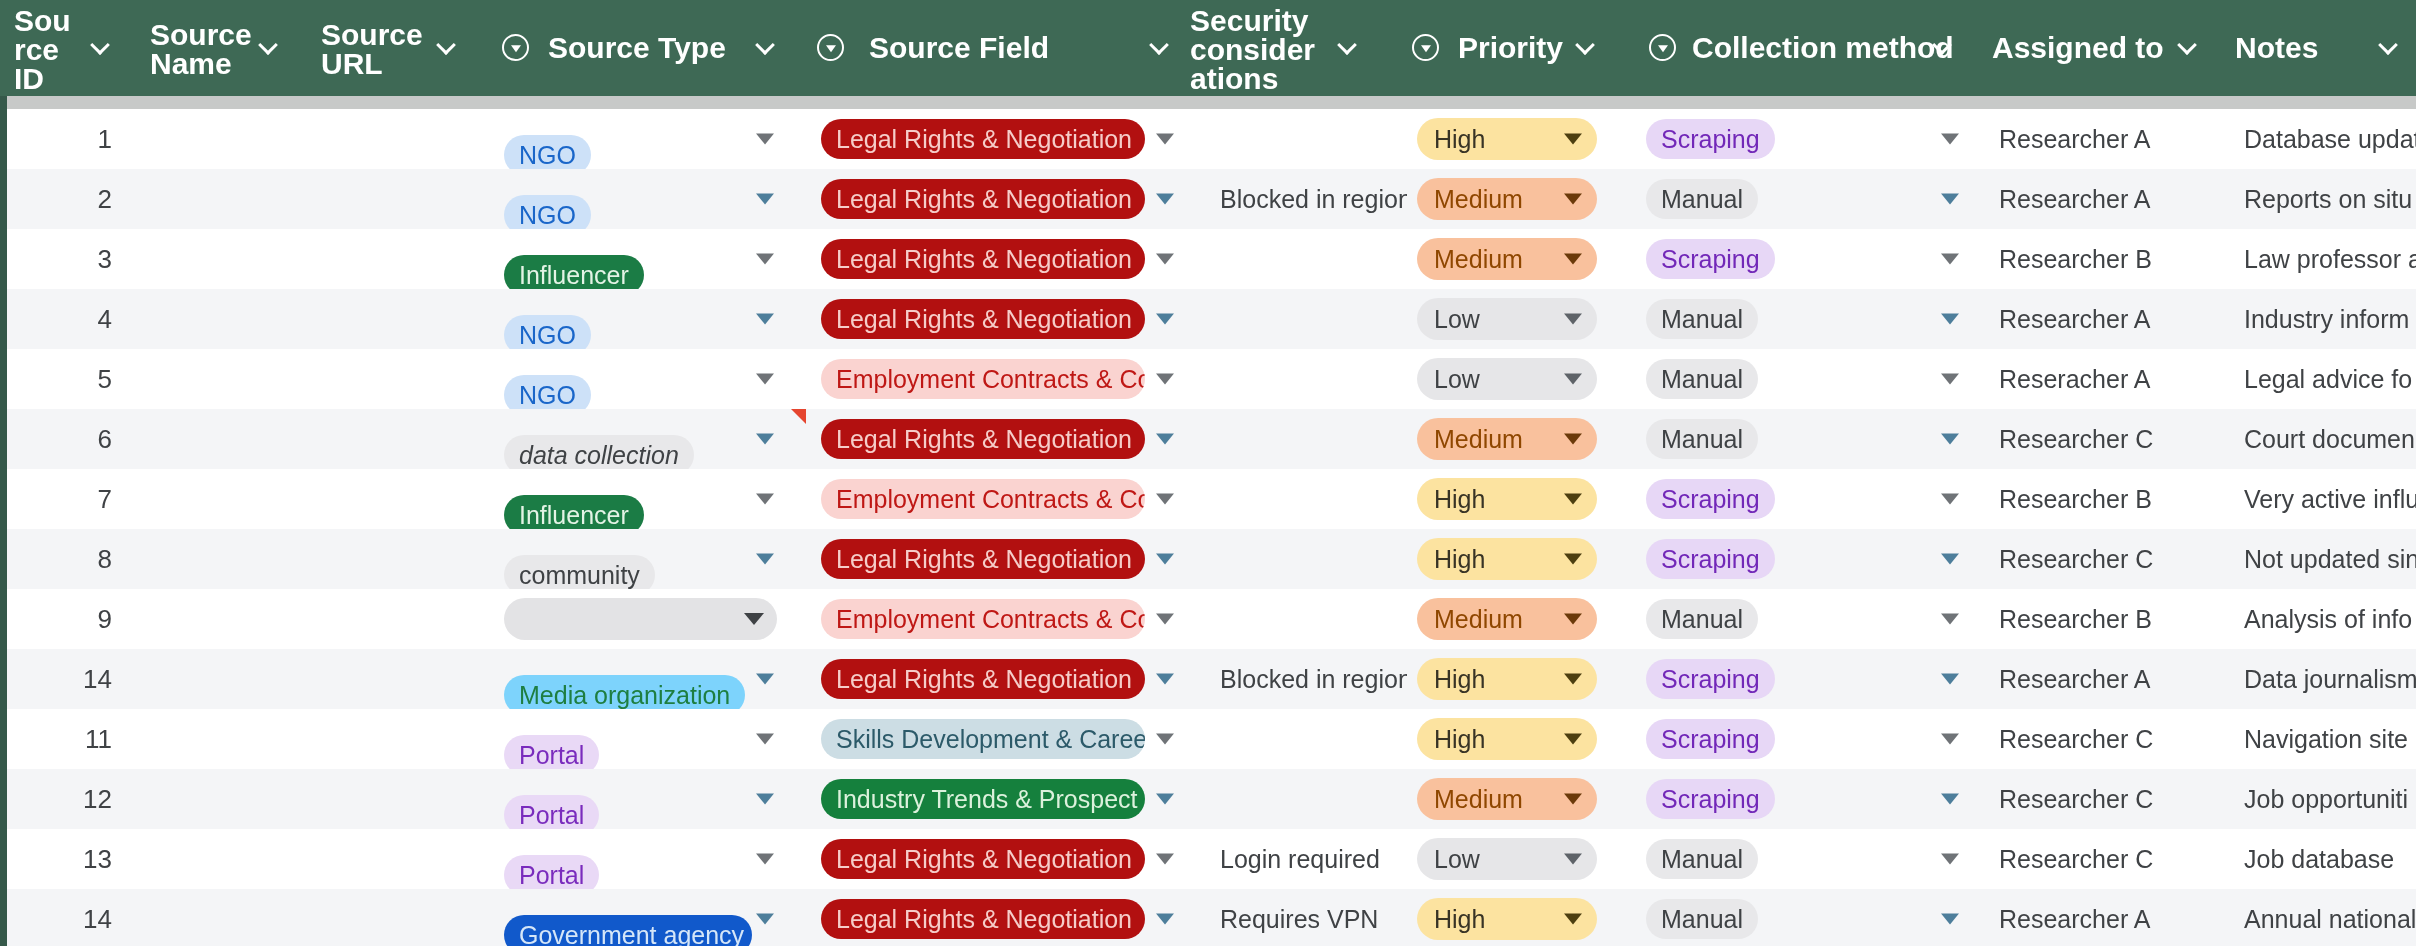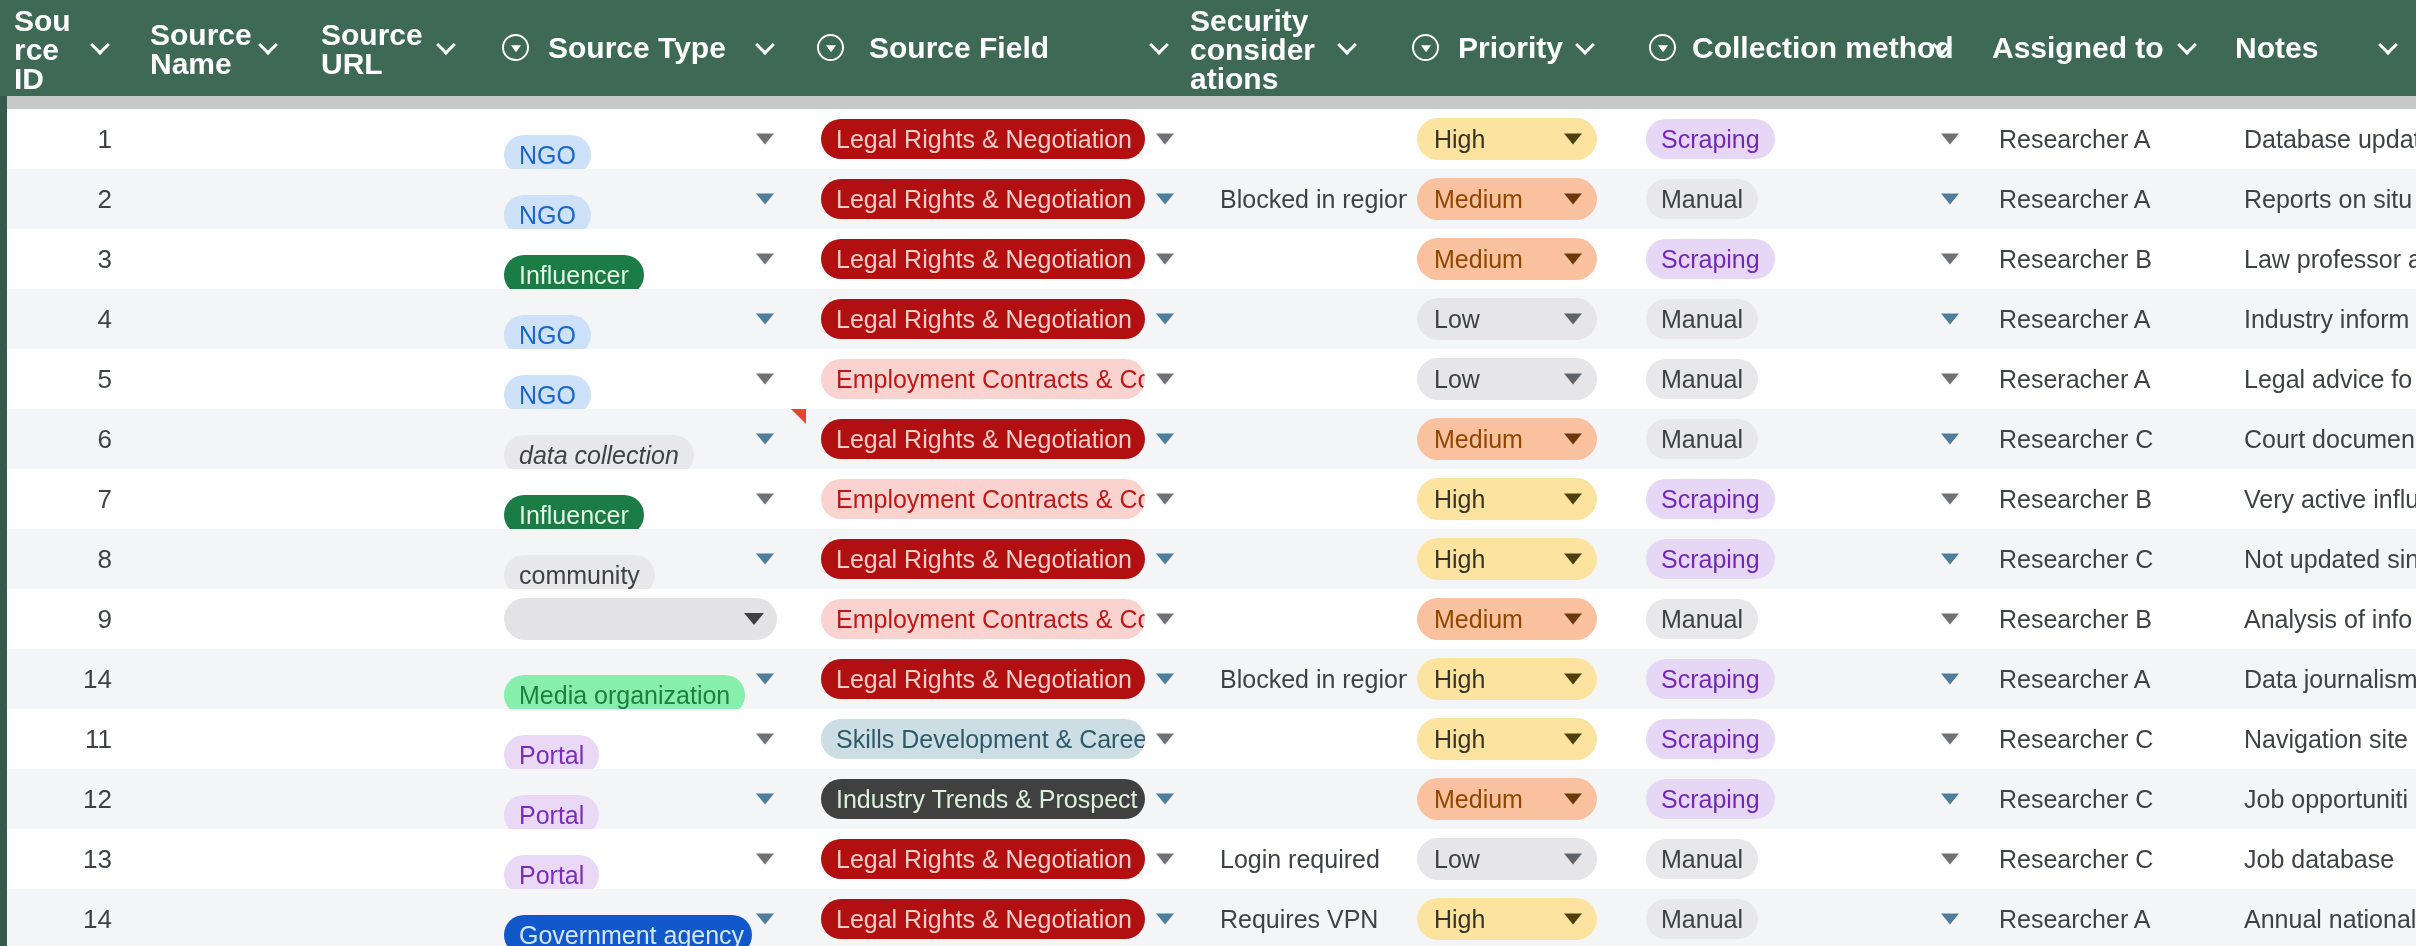--- a/index.html
+++ b/index.html
@@ -311,21 +311,21 @@
       <div class="cell" style="left: 1639px; width: 290px;">
         <div class="chip" style="background: rgb(232, 232, 234); color: rgb(63, 66, 69);">Manual</div>
       </div>
       <div class="dd dd-coll"></div>
       <div class="cell c-assign">Researcher B</div>
       <div class="cell c-notes">Analysis of info</div>
     </div>
     <div class="row alt" style="top: 649px;">
       <div class="cell c-id">14</div>
       <div class="cell c-type">
-        <div class="chip" style="background: #86efac; color: rgb(30, 126, 65);">Media organization</div>
+        <div class="chip" style="background: #7dd3fc; color: rgb(30, 126, 65);">Media organization</div>
       </div>
       <div class="dd dd-type"></div>
       <div class="cell c-field">
         <div class="chip" style="background: rgb(178, 16, 16); color: rgb(246, 205, 201);">Legal Rights &amp; Negotiation</div>
       </div>
       <div class="dd dd-field"></div>
       <div class="cell c-sec">Blocked in region</div>
       <div class="prio" style="background: rgb(252, 227, 160); color: rgb(56, 51, 37);">High<div class="pdd" style="border-top-color: rgb(77, 63, 16);"></div></div>
       <div class="cell" style="left: 1639px; width: 290px;">
         <div class="chip" style="background: rgb(231, 215, 246); color: rgb(114, 40, 184);">Scraping</div>
@@ -353,21 +353,21 @@
       <div class="cell c-assign">Researcher C</div>
       <div class="cell c-notes">Navigation site</div>
     </div>
     <div class="row alt" style="top: 769px;">
       <div class="cell c-id">12</div>
       <div class="cell c-type">
         <div class="chip" style="background: rgb(233, 217, 246); color: rgb(122, 44, 189);">Portal</div>
       </div>
       <div class="dd dd-type"></div>
       <div class="cell c-field">
-        <div class="chip" style="background: #404040; color: rgb(220, 241, 220);">Industry Trends &amp; Prospect</div>
+        <div class="chip" style="background: #15803d; color: rgb(220, 241, 220);">Industry Trends &amp; Prospect</div>
       </div>
       <div class="dd dd-field"></div>
       <div class="cell c-sec"></div>
       <div class="prio" style="background: rgb(249, 193, 157); color: rgb(143, 71, 0);">Medium<div class="pdd" style="border-top-color: rgb(107, 58, 10);"></div></div>
       <div class="cell" style="left: 1639px; width: 290px;">
         <div class="chip" style="background: rgb(231, 215, 246); color: rgb(114, 40, 184);">Scraping</div>
       </div>
       <div class="dd dd-coll"></div>
       <div class="cell c-assign">Researcher C</div>
       <div class="cell c-notes">Job opportuniti</div>

